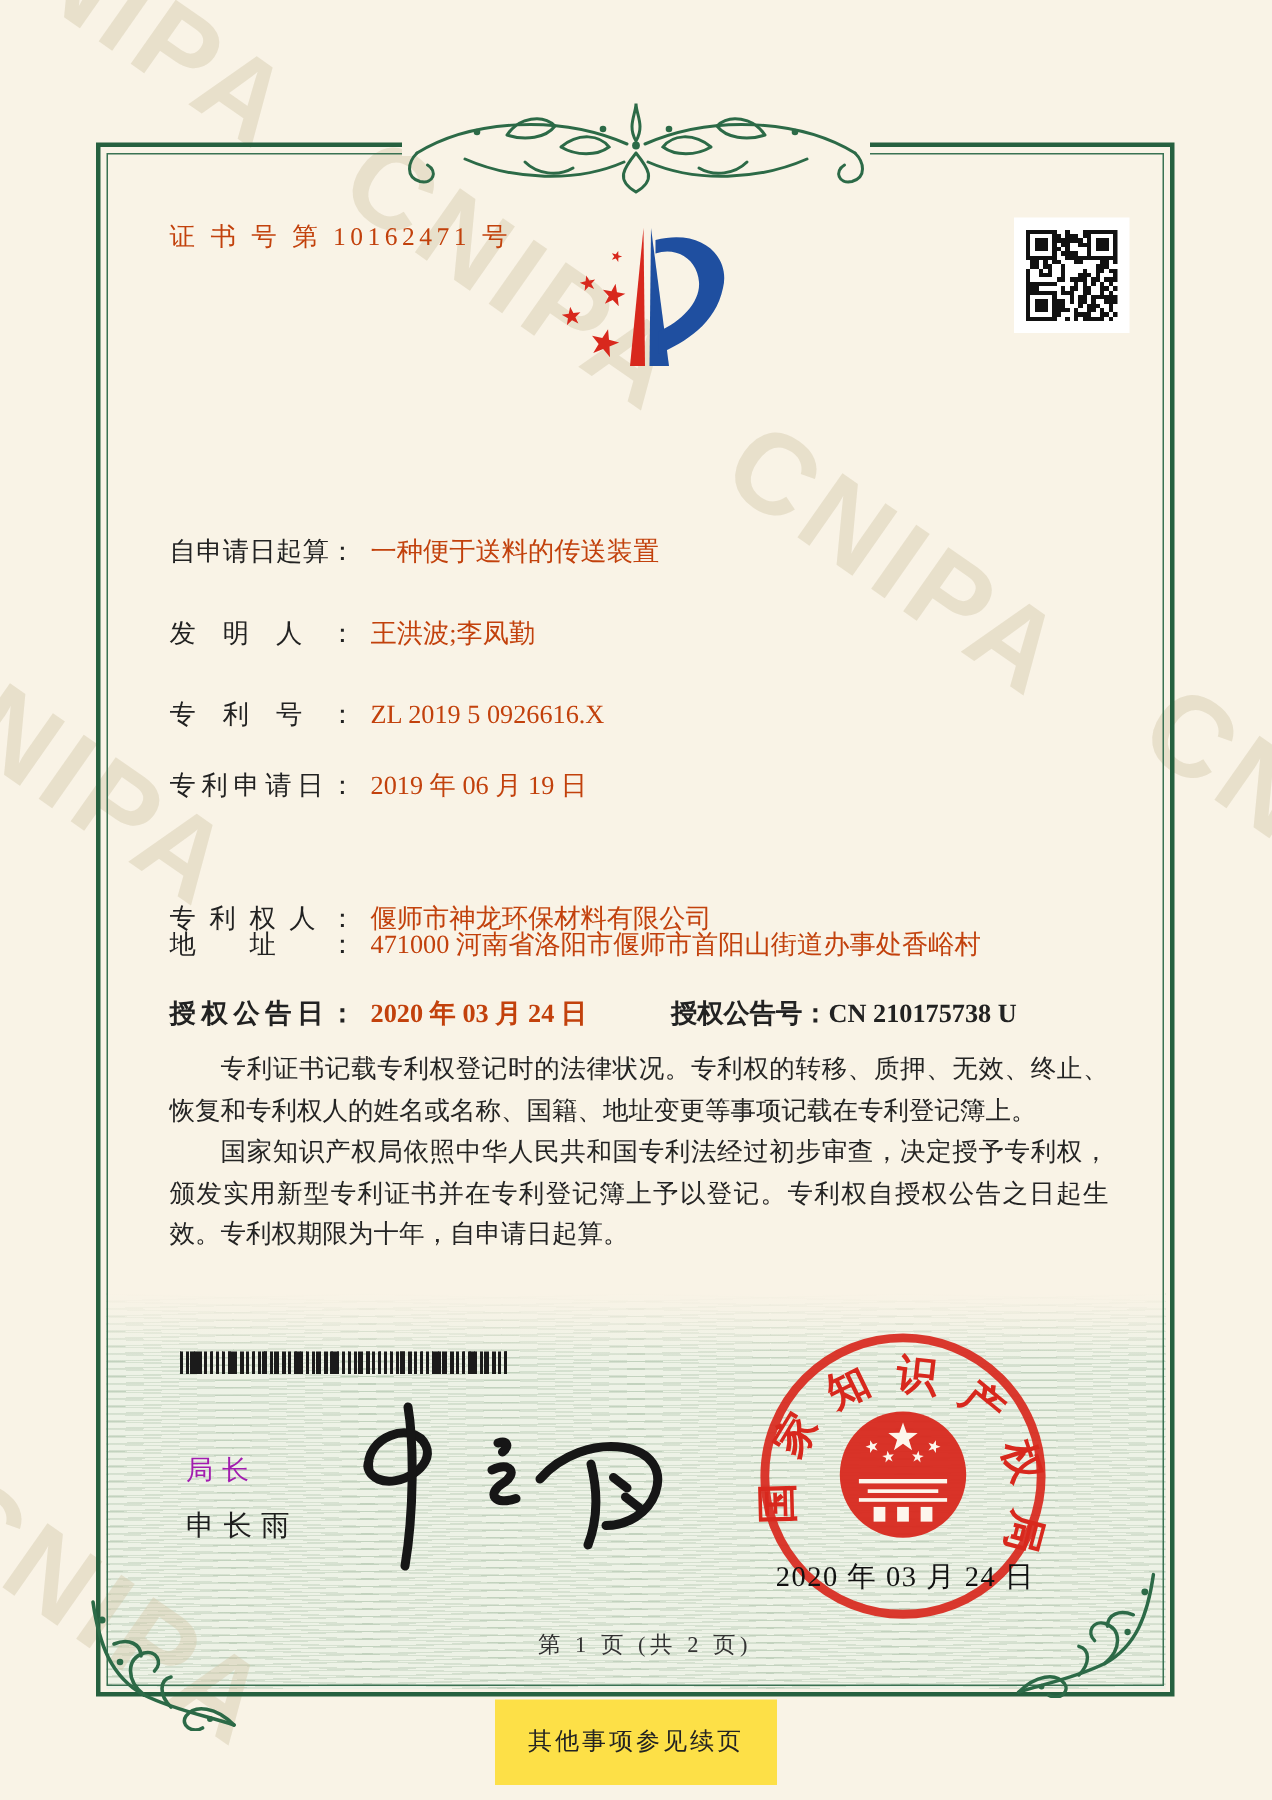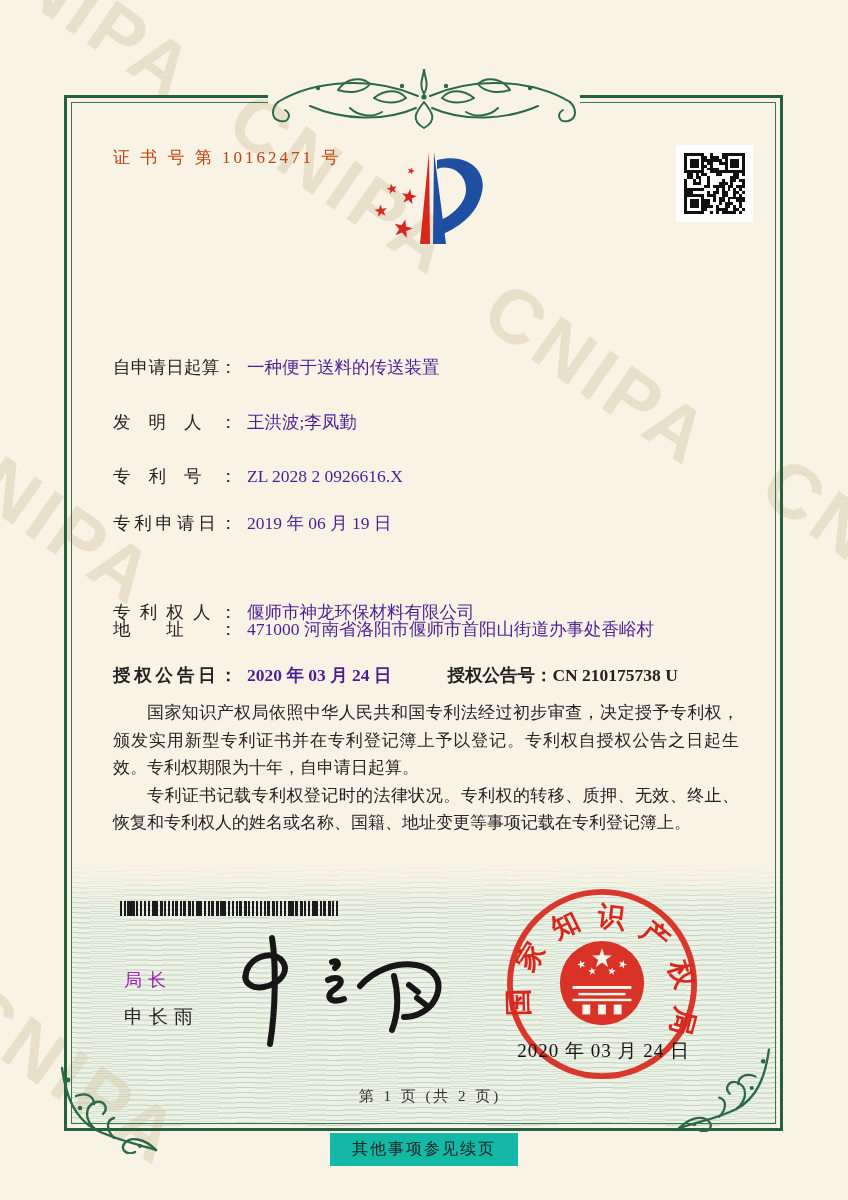--- a/index.html
+++ b/index.html
@@ -34,21 +34,21 @@
 
   .qr-box{position:absolute;left:676px;top:145px;width:77px;height:77px;background:#fff;z-index:5;
           display:flex;align-items:center;justify-content:center;}
 
   .title{position:absolute;left:0;right:0;top:249px;text-align:center;font-size:40px;
          font-weight:bold;letter-spacing:12px;color:#1c1c1c;z-index:5;}
 
   .fields{position:absolute;left:113px;top:355px;width:640px;z-index:5;font-size:17.5px;}
   .frow{position:absolute;left:0;white-space:nowrap;}
   .lbl{display:inline-block;width:124px;text-align:justify;text-align-last:justify;color:#222;}
-  .val{margin-left:10px;color:#4c1d95;}
+  .val{margin-left:10px;color:#c2410c;}
   .lbl2{margin-left:56px;color:#222;}
 
   .paras{position:absolute;left:113px;top:699px;width:626px;z-index:5;}
   .paras p{margin:0;font-size:17px;line-height:27.5px;text-indent:34px;color:#242424;
            text-align:justify;}
 
   .barcode{position:absolute;left:120px;top:901px;width:218px;height:15px;z-index:5;
       background:
         repeating-linear-gradient(90deg,#1b1b1b 0 2px,rgba(0,0,0,0) 2px 4px),
         repeating-linear-gradient(90deg,#1b1b1b 0 1px,rgba(0,0,0,0) 1px 7px),
@@ -62,21 +62,21 @@
   .signature{position:absolute;left:232px;top:928px;z-index:6;}
 
   .seal{position:absolute;left:504px;top:888px;z-index:6;}
   .seal-date{position:absolute;left:506px;top:1038px;width:195px;text-align:center;
       font-size:19px;letter-spacing:1px;color:#111;z-index:7;white-space:nowrap;}
 
   .page-info{position:absolute;left:0;right:0;top:1087px;text-align:center;font-size:15px;
       letter-spacing:3px;color:#333;z-index:5;padding-left:12px;}
 
   .cont-box{position:absolute;left:50%;transform:translateX(-50%);top:1133px;
-      background:#14b8a6;padding:6px 22px;font-size:16px;letter-spacing:2px;color:#222;z-index:5;}
+      background:#fde047;padding:18px 22px;font-size:16px;letter-spacing:2px;color:#222;z-index:5;}
 </style>
 </head>
 <body>
 
 <div class="sheet">
 
   <div class="wm" style="left:-45px;top:-35px;">CNIPA</div>
   <div class="wm" style="left:215px;top:140px;">CNIPA</div>
   <div class="wm" style="left:470px;top:330px;">CNIPA</div>
   <div class="wm" style="left:-85px;top:470px;">CNIPA</div>
@@ -329,30 +329,30 @@
         <rect x="16" y="2" width="3" height="3" fill="#111"></rect>
         <path d="M0,14 h7 v7 h-7 Z M1,15 h5 v5 h-5 Z" fill-rule="evenodd" fill="#111"></path>
         <rect x="2" y="16" width="3" height="3" fill="#111"></rect>
       </svg>
   </div>
 
 
   <div class="fields">
     <div class="frow" style="top:0;"><span class="lbl">自申请日起算：</span><span class="val">一种便于送料的传送装置</span></div>
     <div class="frow" style="top:55px;"><span class="lbl">发明人：</span><span class="val">王洪波;李凤勤</span></div>
-    <div class="frow" style="top:109px;"><span class="lbl">专利号：</span><span class="val">ZL 2028 2 0926616.X</span></div>
+    <div class="frow" style="top:109px;"><span class="lbl">专利号：</span><span class="val">ZL 2019 5 0926616.X</span></div>
     <div class="frow" style="top:156px;"><span class="lbl">专利申请日：</span><span class="val">2019 年 06 月 19 日</span></div>
     <div class="frow" style="top:209px;margin-top:36px;"><span class="lbl">专利权人：</span><span class="val">偃师市神龙环保材料有限公司</span></div>
     <div class="frow" style="top:262px;"><span class="lbl">地址：</span><span class="val">471000 河南省洛阳市偃师市首阳山街道办事处香峪村</span></div>
     <div class="frow" style="top:308px;font-weight:bold;"><span class="lbl">授权公告日：</span><span class="val">2020 年 03 月 24 日</span><span class="lbl2">授权公告号：</span><span>CN 210175738 U</span></div>
   </div>
 
   <div class="paras">
+    <p>专利证书记载专利权登记时的法律状况。专利权的转移、质押、无效、终止、恢复和专利权人的姓名或名称、国籍、地址变更等事项记载在专利登记簿上。</p>
     <p>国家知识产权局依照中华人民共和国专利法经过初步审查，决定授予专利权，颁发实用新型专利证书并在专利登记簿上予以登记。专利权自授权公告之日起生效。专利权期限为十年，自申请日起算。</p>
-    <p>专利证书记载专利权登记时的法律状况。专利权的转移、质押、无效、终止、恢复和专利权人的姓名或名称、国籍、地址变更等事项记载在专利登记簿上。</p>
   </div>
 
   <div class="barcode"></div>
 
   <div class="director-title">局长</div>
   <div class="director-name">申长雨</div>
 
   <svg class="signature" width="215" height="120" viewBox="0 0 215 120">
     <g stroke="#161616" fill="none" stroke-width="6" stroke-linecap="round" stroke-linejoin="round">
       <path d="M14,52 C10,30 44,18 52,36 C58,50 34,64 20,58 C14,55 12,50 14,46"></path>

